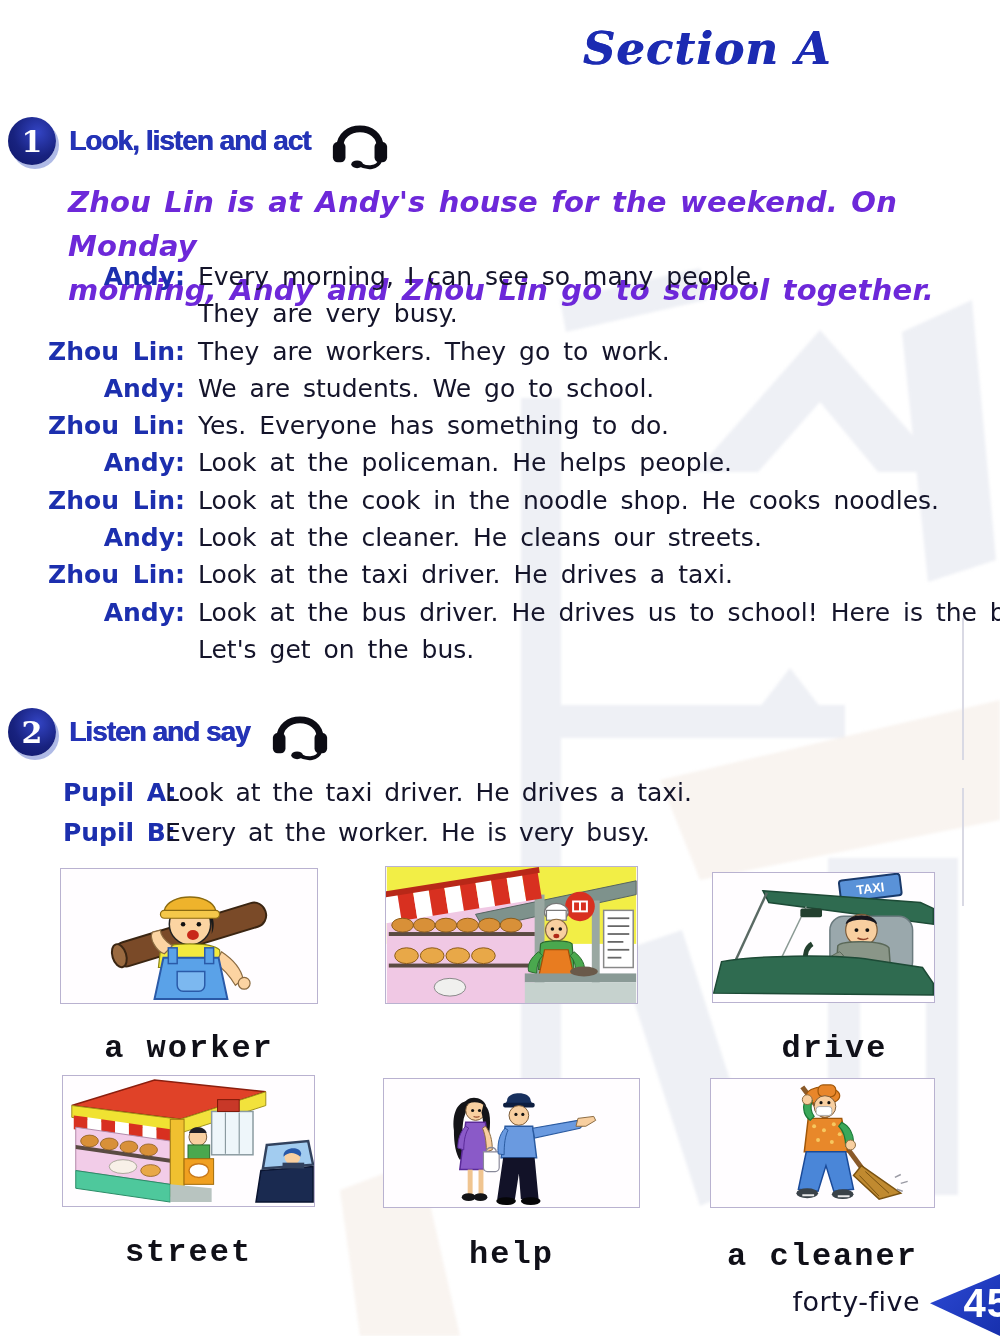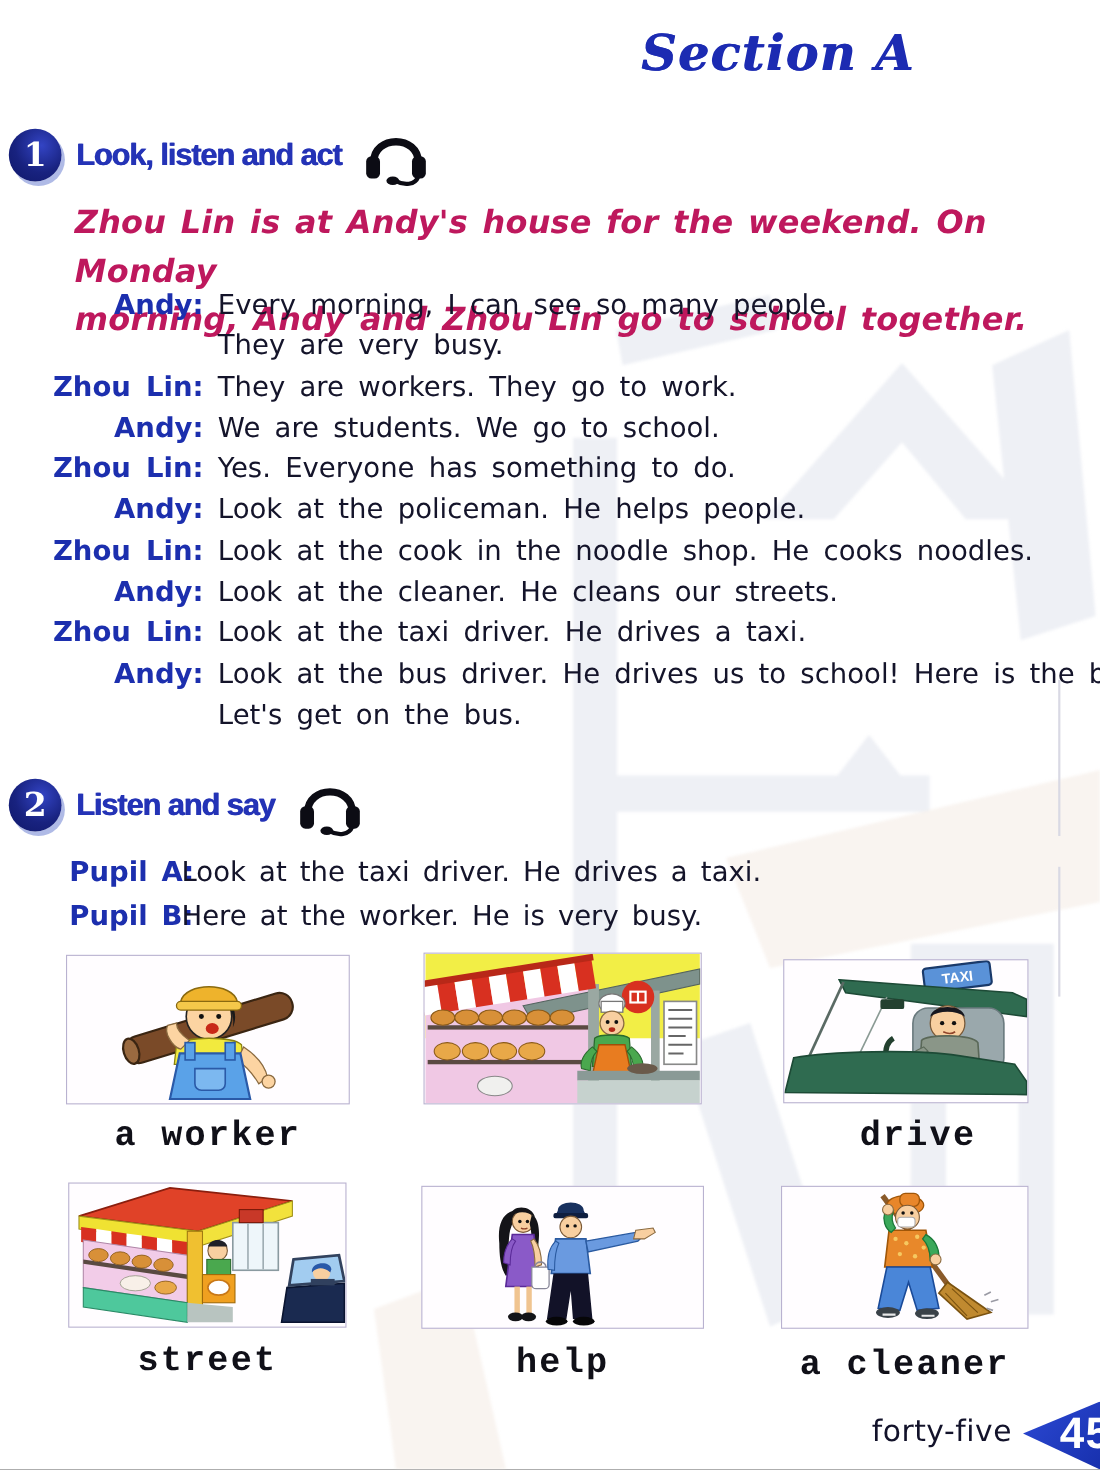--- a/index.html
+++ b/index.html
@@ -35,21 +35,21 @@
     font-family:"Liberation Sans",sans-serif;font-weight:700;
     font-size:28px;color:#2433b6;letter-spacing:-1px;
     text-shadow:0.7px 0 0 #2433b6;white-space:nowrap;
   }
   .headset{margin-left:6px;}
 
   
   .intro{
     left:68px;top:180px;width:900px;z-index:2;
     font-style:italic;font-weight:600;font-size:29px;line-height:44px;
-    color:#be185d;letter-spacing:0.2px;word-spacing:3px;
+    color:#6d28d9;letter-spacing:0.2px;word-spacing:3px;
   }
 
   
   .dlg{left:2px;top:258px;width:992px;z-index:2;
     display:grid;grid-template-columns:183px 1fr;column-gap:13px;
     font-size:25px;line-height:37.3px;word-spacing:5px;}
   .dlg .spk{text-align:right;font-weight:700;color:#1c2fae;white-space:nowrap;}
   .dlg .txt{color:#14142a;white-space:nowrap;}
 
   .dlg2{left:63px;top:773px;width:900px;z-index:2;
@@ -57,21 +57,21 @@
     font-size:25px;line-height:39.5px;word-spacing:4px;}
   .dlg2 .spk{text-align:left;font-weight:700;color:#1c2fae;white-space:nowrap;}
   .dlg2 .txt{white-space:nowrap;}
 
   
   .card{border:1px solid #b9b2d0;background:#fffdff;overflow:hidden;z-index:2;}
   .card svg{display:block;width:100%;height:100%;}
   .caption{
     z-index:2;text-align:center;
     font-family:"Liberation Mono",monospace;font-weight:700;
-    font-size:32px;color:#101018;letter-spacing:2px;white-space:nowrap;
+    font-size:32px;color:#101018;letter-spacing:2px;white-space:nowrap;margin-top:16px;
   }
 
   
   .page-word{
     left:740px;top:1286px;width:180px;text-align:right;z-index:2;
     font-size:27px;color:#12122a;letter-spacing:0.5px;
   }
   .page-arrow{
     left:930px;top:1274px;width:70px;height:62px;z-index:2;
     background:linear-gradient(135deg,#2c49d4 0%,#1730ad 100%);
@@ -163,21 +163,21 @@
       <rect x="47" y="30" width="13" height="21" rx="5" fill="#0c0c14"></rect>
       <path d="M53 49 C50 57, 40 58, 31 53" fill="none" stroke="#0c0c14" stroke-width="4"></path>
       <ellipse cx="29" cy="53" rx="6" ry="4" fill="#0c0c14"></ellipse>
     </svg>
   </div>
 
   <div class="abs dlg2">
     <div class="spk">Pupil A:</div>
     <div class="txt">Look at the taxi driver. He drives a taxi.</div>
     <div class="spk">Pupil B:</div>
-    <div class="txt">Here at the worker. He is very busy.</div>
+    <div class="txt">Every at the worker. He is very busy.</div>
   </div>
 
   <div class="abs card" style="left:60px;top:868px;width:258px;height:136px;">
     <svg viewBox="0 0 258 136">
       <g transform="rotate(-17 130 66)">
         <rect x="50" y="54" width="160" height="25" rx="12" fill="#7a4a28" stroke="#3a2512" stroke-width="2"></rect>
         <ellipse cx="55" cy="66" rx="7" ry="12" fill="#9a6a40" stroke="#3a2512" stroke-width="2"></ellipse>
       </g>
       <circle cx="130" cy="56" r="21" fill="#fcd4a2" stroke="#222" stroke-width="1.5"></circle>
       <path d="M144 40 C155 44, 156 58, 152 66 C154 52, 148 44, 140 41 Z" fill="#1a1a1a"></path>

